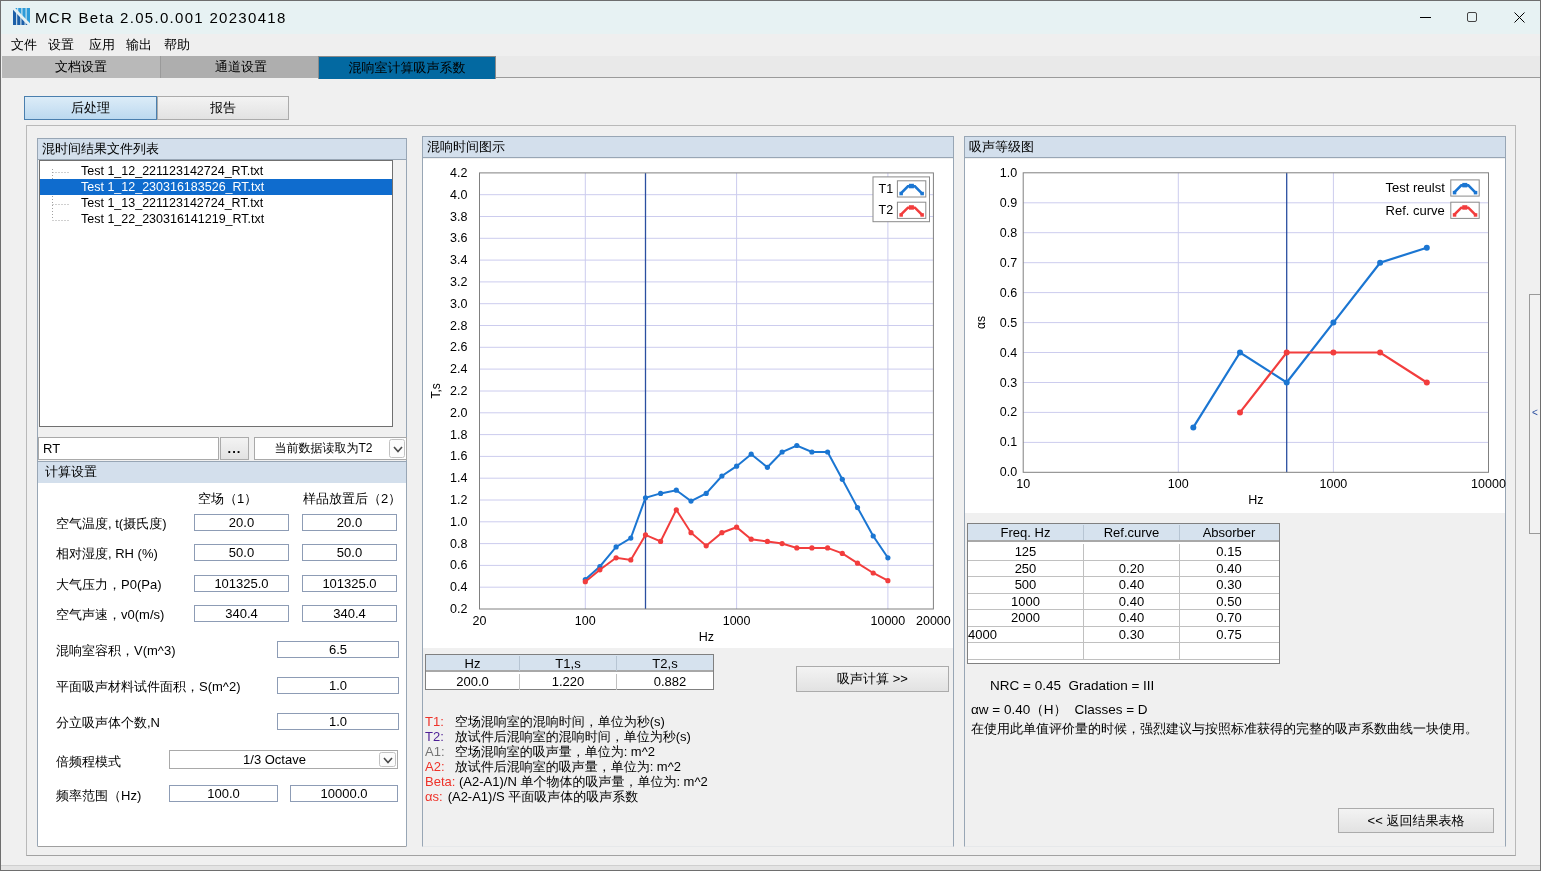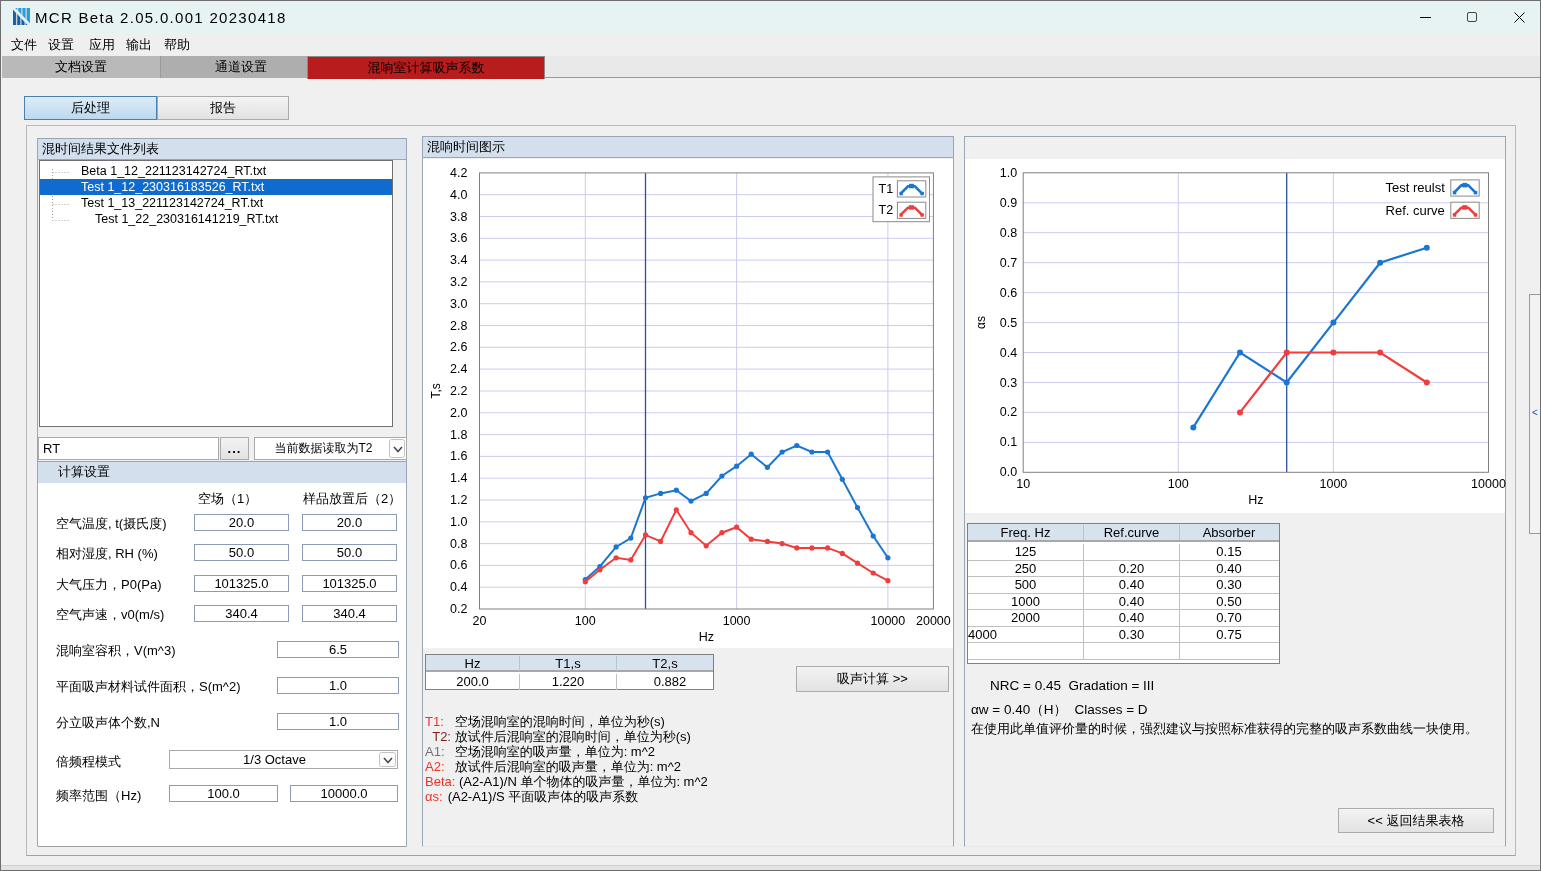--- a/index.html
+++ b/index.html
@@ -5,21 +5,21 @@
 #win{position:absolute;left:0;top:0;width:1541px;height:871px;background:#f0f0f0;border:1px solid #6e6e6e;border-radius:0;overflow:hidden}
 .abs{position:absolute}
 .titlebar{position:absolute;left:0;top:0;width:100%;height:33px;background:#e7f2f3}
 .menubar{position:absolute;left:0;top:33px;width:100%;height:22px;background:#efefef}
 .menubar span{position:absolute;top:2px;font-size:13px;color:#000}
 .wbtn{position:absolute;top:0;height:32px;width:46px;display:flex;align-items:center;justify-content:center}
 .tabstrip{position:absolute;left:1px;top:55px;width:1539px;height:22px;background:#e9e9e9;border-bottom:1px solid #9a9a9a}
 .tab{position:absolute;top:55px;height:22px;font-size:13px;display:flex;align-items:center;justify-content:center;color:#000}
 .tab1{left:1px;width:159px;background:#b9b9b9;border-right:1px solid #9a9a9a}
 .tab2{left:160px;width:161px;background:#aeaeae;border-right:1px solid #9a9a9a}
-.tab3{left:306px;width:238px;background:#b91c1c;border:1px solid #8a8a8a;border-bottom:none;height:23px;z-index:2}
+.tab3{left:317px;width:178px;background:#0369a1;border:1px solid #8a8a8a;border-bottom:none;height:23px;z-index:2}
 .btn{position:absolute;font-size:13px;display:flex;align-items:center;justify-content:center;color:#000}
 .btn-sel{background:linear-gradient(#dcecf8,#bcd9ef);border:1px solid #4a7fae}
 .btn-plain{background:linear-gradient(#f3f3f3,#e2e2e2);border:1px solid #ababab}
 .outerpanel{position:absolute;left:25px;top:124px;width:1490px;height:731px;border:1px solid #b9b9b9;border-bottom-color:#a2a2a2;background:#f0f0f0}
 .group{position:absolute;border:1px solid #98a6b5;border-bottom-color:#e6e8ea;background:#f0f0f0}
 .ghead{position:absolute;left:0;top:0;width:100%;height:21px;background:#d3dfec;border-bottom:1px solid #98a6b5;font-size:13px;color:#000;padding-left:4px;line-height:20px}
 .white{background:#fff}
 .fld{position:absolute;border:1px solid #8d9cb5;background:#fff;font-size:13px;color:#000;text-align:center;overflow:hidden}
 .lbl{position:absolute;font-size:13px;color:#000;white-space:nowrap}
 </style></head><body>
@@ -81,33 +81,33 @@
 <div class="group" style="left:36px;top:137px;width:370px;height:709px">
 <div class="ghead">混时间结果文件列表</div>
 <div class="abs white" style="left:1px;top:21px;width:354px;height:267px;border:1px solid #707070">
 <svg class="abs" style="left:0;top:0" width="354" height="267">
 <line x1="12.5" y1="8" x2="12.5" y2="59" stroke="#a0a0a0" stroke-width="1" stroke-dasharray="1 2"></line>
 <line x1="12.5" y1="11.5" x2="29" y2="11.5" stroke="#a0a0a0" stroke-width="1" stroke-dasharray="1 2"></line>
 <line x1="12.5" y1="27.5" x2="29" y2="27.5" stroke="#a0a0a0" stroke-width="1" stroke-dasharray="1 2"></line>
 <line x1="12.5" y1="43.5" x2="29" y2="43.5" stroke="#a0a0a0" stroke-width="1" stroke-dasharray="1 2"></line>
 <line x1="12.5" y1="59.5" x2="29" y2="59.5" stroke="#a0a0a0" stroke-width="1" stroke-dasharray="1 2"></line>
 </svg>
-<div class="abs" style="left:0;top:2px;width:352px;height:16px;font-size:12.5px;padding-left:41px;line-height:16px;">Beta 1_12_221123142724_RT.txt</div>
+<div class="abs" style="left:0;top:2px;width:352px;height:16px;font-size:12.5px;padding-left:41px;line-height:16px;">Test 1_12_221123142724_RT.txt</div>
 <div class="abs" style="left:0;top:18px;width:352px;height:16px;font-size:12.5px;padding-left:41px;line-height:16px; background:#0f6cce;color:#fff;">Test 1_12_230316183526_RT.txt</div>
 <div class="abs" style="left:0;top:34px;width:352px;height:16px;font-size:12.5px;padding-left:41px;line-height:16px;">Test 1_13_221123142724_RT.txt</div>
-<div class="abs" style="left:0;top:50px;width:352px;height:16px;font-size:12.5px;padding-left:55px;line-height:16px;">Test 1_22_230316141219_RT.txt</div>
+<div class="abs" style="left:0;top:50px;width:352px;height:16px;font-size:12.5px;padding-left:41px;line-height:16px;">Test 1_22_230316141219_RT.txt</div>
 </div>
 <div class="fld" style="left:0px;top:298px;width:181px;height:23px;text-align:left;padding:3px 0 0 4px;border-color:#a9a9a9">RT</div>
 <div class="btn btn-plain" style="left:182px;top:298px;width:29px;height:23px;font-weight:bold;letter-spacing:1px;padding-top:0px">...</div>
 <div class="fld" style="left:216px;top:298px;width:153px;height:23px;line-height:21px;font-size:12px;padding-right:14px;border-color:#a9a9a9">当前数据读取为T2<span class="abs" style="right:1px;top:1px;width:16px;height:19px;border:1px solid #c2c2c2;border-radius:2.5px;background:#fcfcfc">
           <svg width="10" height="7" viewBox="0 0 10 7" style="position:absolute;left:3px;top:6px">
             <path d="M1 1 L5 5.5 L9 1" fill="none" stroke="#4a4a4a" stroke-width="1.6"></path>
           </svg>
         </span></div>
-<div class="abs" style="left:-1px;top:322px;width:370px;height:35px;background:#d3dfec;border:1px solid #98a6b5;font-size:13px;padding-left:20px;line-height:19px">计算设置</div>
+<div class="abs" style="left:-1px;top:322px;width:370px;height:35px;background:#d3dfec;border:1px solid #98a6b5;font-size:13px;padding-left:7px;line-height:19px">计算设置</div>
 <div class="abs white" style="left:0px;top:344px;width:368px;height:364px;border-bottom:1px solid #9f9f9f">
 <div class="lbl" style="left:160px;top:7px">空场（1）</div>
 <div class="lbl" style="left:265px;top:7px">样品放置后（2）</div>
 <div class="lbl" style="left:18px;top:32px">空气温度, t(摄氏度)</div>
 <div class="fld" style="left:156px;top:31px;width:95px;height:17px;line-height:15px">20.0</div>
 <div class="fld" style="left:264px;top:31px;width:95px;height:17px;line-height:15px">20.0</div>
 <div class="lbl" style="left:18px;top:62px">相对湿度, RH (%)</div>
 <div class="fld" style="left:156px;top:61px;width:95px;height:17px;line-height:15px">50.0</div>
 <div class="fld" style="left:264px;top:61px;width:95px;height:17px;line-height:15px">50.0</div>
 <div class="lbl" style="left:18px;top:93px">大气压力，P0(Pa)</div>
@@ -256,27 +256,28 @@
           <span class="abs" style="left:190px;width:97px;text-align:center;font-size:13px;top:1px;border-left:1px solid #b7c5d3">T2,s</span>
         </div>
 <div class="abs" style="left:0;top:19px;width:100%;height:16px">
           <span class="abs" style="left:0;width:93px;text-align:center;font-size:13px">200.0</span>
           <span class="abs" style="left:93px;width:97px;text-align:center;font-size:13px;border-left:1px solid #c0c0c0;height:16px">1.220</span>
           <span class="abs" style="left:190px;width:107px;text-align:center;font-size:13px;border-left:1px solid #c0c0c0;height:16px">0.882</span>
         </div>
 </div>
 <div class="btn btn-plain" style="left:373px;top:529px;width:153px;height:26px">吸声计算 &gt;&gt;</div>
 <div class="abs" style="left:2px;top:576px;font-size:13px;white-space:nowrap"><span style="color:#ee3229;display:inline-block;width:26px;">T1:</span> <span style="color:#000">空场混响室的混响时间，单位为秒(s)</span></div>
-<div class="abs" style="left:2px;top:591px;font-size:13px;white-space:nowrap"><span style="color:#7f1d1d;display:inline-block;width:26px;text-align:right;">T2:</span> <span style="color:#000">放试件后混响室的混响时间，单位为秒(s)</span></div>
+<div class="abs" style="left:2px;top:591px;font-size:13px;white-space:nowrap"><span style="color:#4c1d95;display:inline-block;width:26px;">T2:</span> <span style="color:#000">放试件后混响室的混响时间，单位为秒(s)</span></div>
 <div class="abs" style="left:2px;top:606px;font-size:13px;white-space:nowrap"><span style="color:#737373;display:inline-block;width:26px;">A1:</span> <span style="color:#000">空场混响室的吸声量，单位为: m^2</span></div>
 <div class="abs" style="left:2px;top:621px;font-size:13px;white-space:nowrap"><span style="color:#ee3229;display:inline-block;width:26px;">A2:</span> <span style="color:#000">放试件后混响室的吸声量，单位为: m^2</span></div>
 <div class="abs" style="left:2px;top:636px;font-size:13px;white-space:nowrap"><span style="color:#ee3229;">Beta:</span> <span style="color:#000">(A2-A1)/N 单个物体的吸声量，单位为: m^2</span></div>
 <div class="abs" style="left:2px;top:651px;font-size:13px;white-space:nowrap"><span style="color:#ee3229;display:inline-block;width:19px;">αs:</span> <span style="color:#000">(A2-A1)/S  平面吸声体的吸声系数</span></div>
 </div>
 <div class="group" style="left:963px;top:135px;width:542px;height:711px">
+<div class="ghead">吸声等级图</div>
 <div class="abs white" style="left:0px;top:22px;width:540px;height:354px">
 <svg width="541" height="353" viewBox="0 0 541 353" xmlns="http://www.w3.org/2000/svg" font-family="Liberation Sans, sans-serif">
           <rect x="58.200000000000045" y="13.800000000000011" width="465.29999999999995" height="299.5" fill="#fff"></rect>
           <line x1="58.200000000000045" y1="283.4" x2="523.5" y2="283.4" stroke="#ccccee" stroke-width="1"></line>
           <line x1="58.200000000000045" y1="253.4" x2="523.5" y2="253.4" stroke="#ccccee" stroke-width="1"></line>
           <line x1="58.200000000000045" y1="223.5" x2="523.5" y2="223.5" stroke="#ccccee" stroke-width="1"></line>
           <line x1="58.200000000000045" y1="193.5" x2="523.5" y2="193.5" stroke="#ccccee" stroke-width="1"></line>
           <line x1="58.200000000000045" y1="163.6" x2="523.5" y2="163.6" stroke="#ccccee" stroke-width="1"></line>
           <line x1="58.200000000000045" y1="133.6" x2="523.5" y2="133.6" stroke="#ccccee" stroke-width="1"></line>
           <line x1="58.200000000000045" y1="103.7" x2="523.5" y2="103.7" stroke="#ccccee" stroke-width="1"></line>

